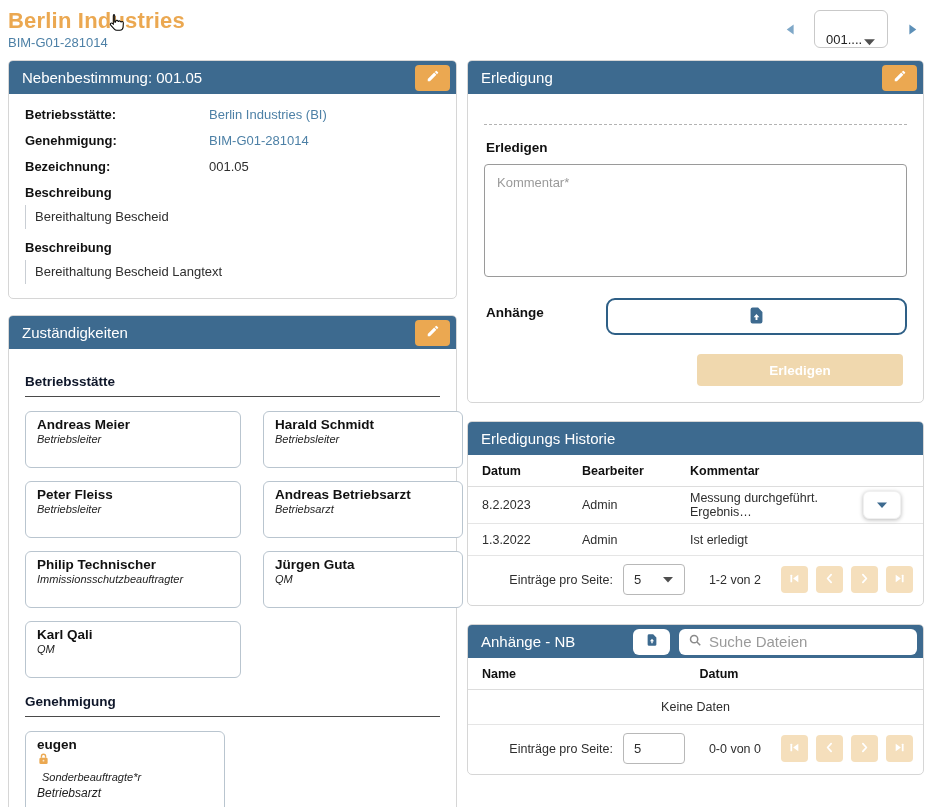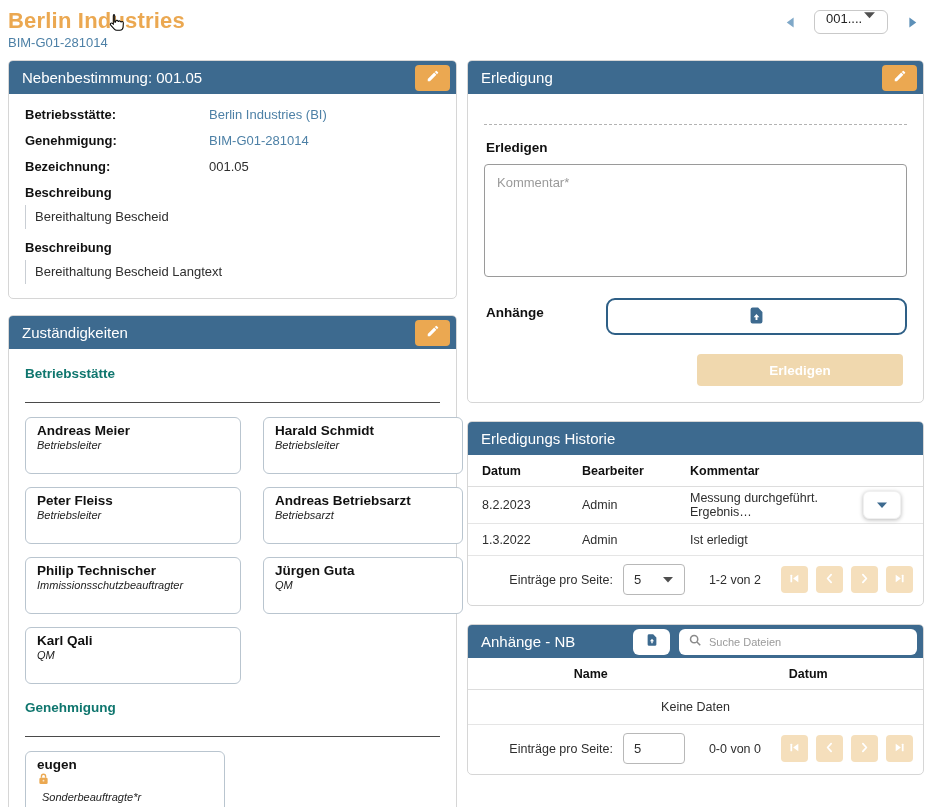--- a/index.html
+++ b/index.html
@@ -6,21 +6,21 @@
   html,body { background:#fff; }
   body { font-family:"Liberation Sans", sans-serif; color:#2e2e2e; }
   .page { position:relative; width:932px; height:807px; background:#fff; padding:8px; overflow:hidden; }
 
   
   .topbar { position:relative; height:52px; }
   .page-title { color:#eba851; font-size:22px; font-weight:bold; letter-spacing:.2px; cursor:pointer; display:inline-block; }
   .page-subtitle { display:block; color:#4d80a6; font-size:13px; margin-top:1px; text-decoration:none; cursor:pointer; }
   .nav-controls { position:absolute; top:2px; right:4px; display:flex; align-items:center; gap:16px; }
   .nav-arrow { width:16px; height:16px; display:flex; align-items:center; justify-content:center; cursor:pointer; }
-  .select-box { width:74px; height:24px; border:1px solid #c9c9c9; border-radius:6px; display:flex; align-items:flex-start; justify-content:space-between; padding:0 11px; font-size:13px; color:#222; background:#fff; cursor:pointer; }
+  .select-box { width:74px; height:38px; border:1px solid #c9c9c9; border-radius:6px; display:flex; align-items:flex-end; justify-content:space-between; padding:0 11px; font-size:13px; color:#222; background:#fff; cursor:pointer; }
   .caret-dark svg { display:block; }
   .hand-cursor { position:absolute; left:98px; top:4px; pointer-events:none; }
 
   
   .columns { display:flex; gap:10px; align-items:flex-start; }
   .col-left { width:449px; flex:none; display:flex; flex-direction:column; gap:16px; }
   .col-right { flex:1; display:flex; flex-direction:column; gap:18px; }
 
   
   .card { border:1px solid #d6d6d6; border-radius:5px; background:#fff; }
@@ -33,21 +33,21 @@
   
   .field-row { display:flex; margin-bottom:11px; font-size:13px; }
   .flabel { width:184px; font-weight:bold; color:#111; flex:none; }
   .fvalue { color:#2e2e2e; }
   .fvalue.link { color:#4d80a6; cursor:pointer; text-decoration:none; }
   .desc-block { margin-top:11px; }
   .desc-label { font-weight:bold; font-size:13px; color:#111; margin-bottom:5px; }
   .desc-value { font-size:13px; padding:4px 0 5px 9px; border-left:1px solid #c9ced4; }
 
   
-  .section-heading { font-size:13.5px; font-weight:bold; color:#0f766e; border-bottom:1px solid #4a4a4a; padding-bottom:21px; margin:4px 0 14px; }
+  .section-heading { font-size:13.5px; font-weight:bold; color:#0f172a; border-bottom:1px solid #4a4a4a; padding-bottom:7px; margin:12px 0 14px; }
   .people-grid { display:grid; grid-template-columns:216px 200px; gap:13px 22px; margin-bottom:16px; }
   .chip { border:1px solid #b9c5cf; border-radius:6px; padding:5px 11px 22px; background:#fff; cursor:pointer; }
   .chip-name { font-weight:bold; font-size:13.5px; color:#111; }
   .chip-role { font-size:11px; color:#222; margin-top:1px;font-style:italic; }
   .chip-badge { width:11px; height:13px; margin:2px 0 0 1px; }
   .chip-role.indent { margin-left:5px; }
 
   
   .status-grid { display:grid; grid-template-columns:110px 104px 106px 1fr; row-gap:12px; font-size:13px; padding:3px 0 2px 7px; }
   .status-grid .b { font-weight:bold; color:#111; padding-right:8px; }
@@ -71,23 +71,23 @@
   .range-text { margin:0 10px 0 14px; }
   .pager { display:flex; gap:8px; }
   .pg-btn { width:27px; height:27px; border:none; border-radius:4px; background:#f5dfbc; display:flex; align-items:center; justify-content:center; }
   .pg-btn svg { width:13px; height:13px; }
 
   
   .hdr-tools { display:flex; align-items:center; gap:9px; }
   .mini-upload { width:37px; height:26px; background:#fff; border:none; border-radius:6px; display:flex; align-items:center; justify-content:center; cursor:pointer; }
   .mini-upload svg { width:14px; height:14px; }
   .search-box { width:238px; height:26px; background:#fff; border-radius:6px; display:flex; align-items:center; padding:0 9px; gap:7px; }
-  .search-box input { border:none; outline:none; flex:1; font-size:11px; font-family:"Liberation Sans",sans-serif; color:#333; background:transparent; }
+  .search-box input { border:none; outline:none; flex:1; font-size:15px; font-family:"Liberation Sans",sans-serif; color:#333; background:transparent; }
   .search-box input::placeholder { color:#9a9a9a; }
-  .t-head2 { display:grid; grid-template-columns:1fr 1fr; padding:9px 6px 8px 14px; font-size:12.5px; font-weight:bold; color:#111; border-bottom:1px solid #ddd;text-align:center; }
+  .t-head2 { display:grid; grid-template-columns:1fr 1fr; padding:9px 6px 8px 14px; font-size:12.5px; font-weight:bold; color:#111; border-bottom:1px solid #ddd; }
   .empty-row { text-align:center; font-size:12.5px; padding:10px 0; border-bottom:1px solid #e5e5e5; }
 </style>
 </head>
 <body>
 
 <div class="page">
 
   <div class="topbar">
     <span class="page-title">Berlin Industries</span>
     <a class="page-subtitle">BIM-G01-281014</a>

